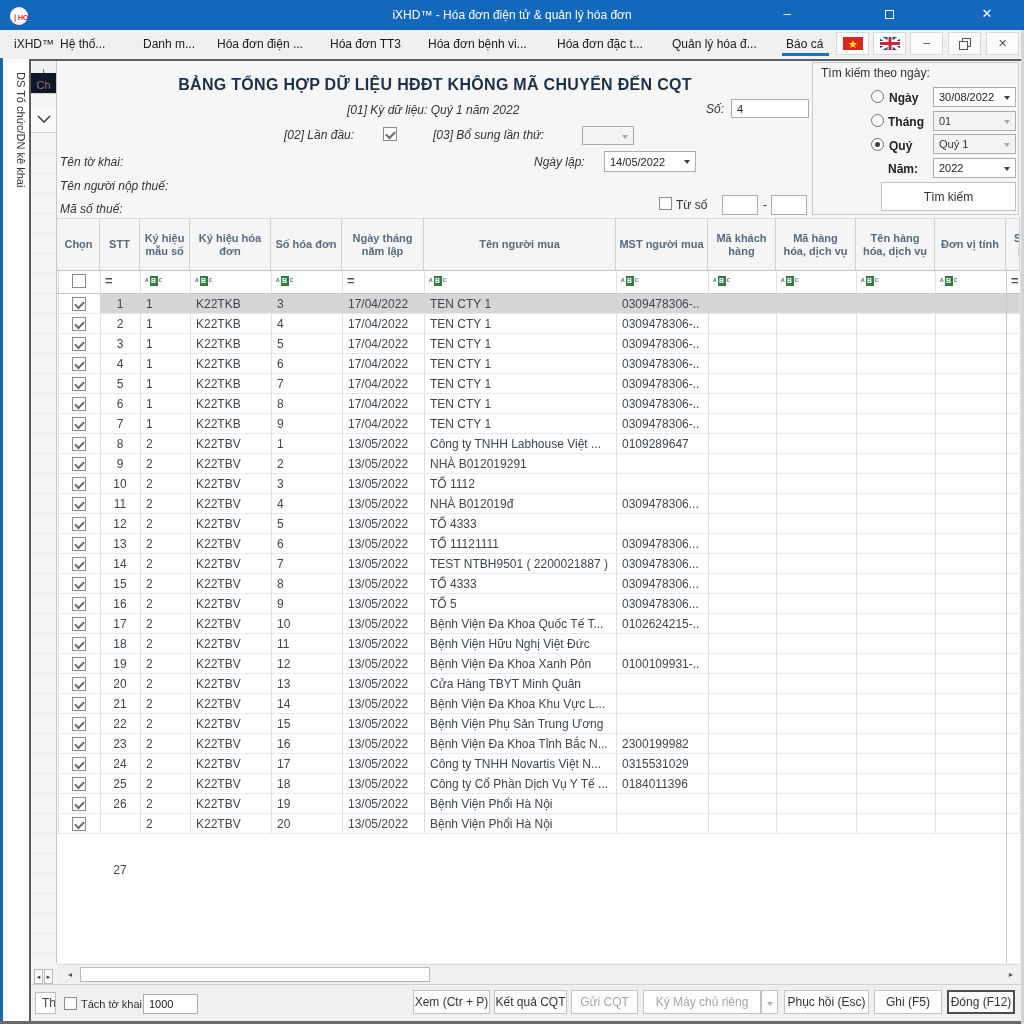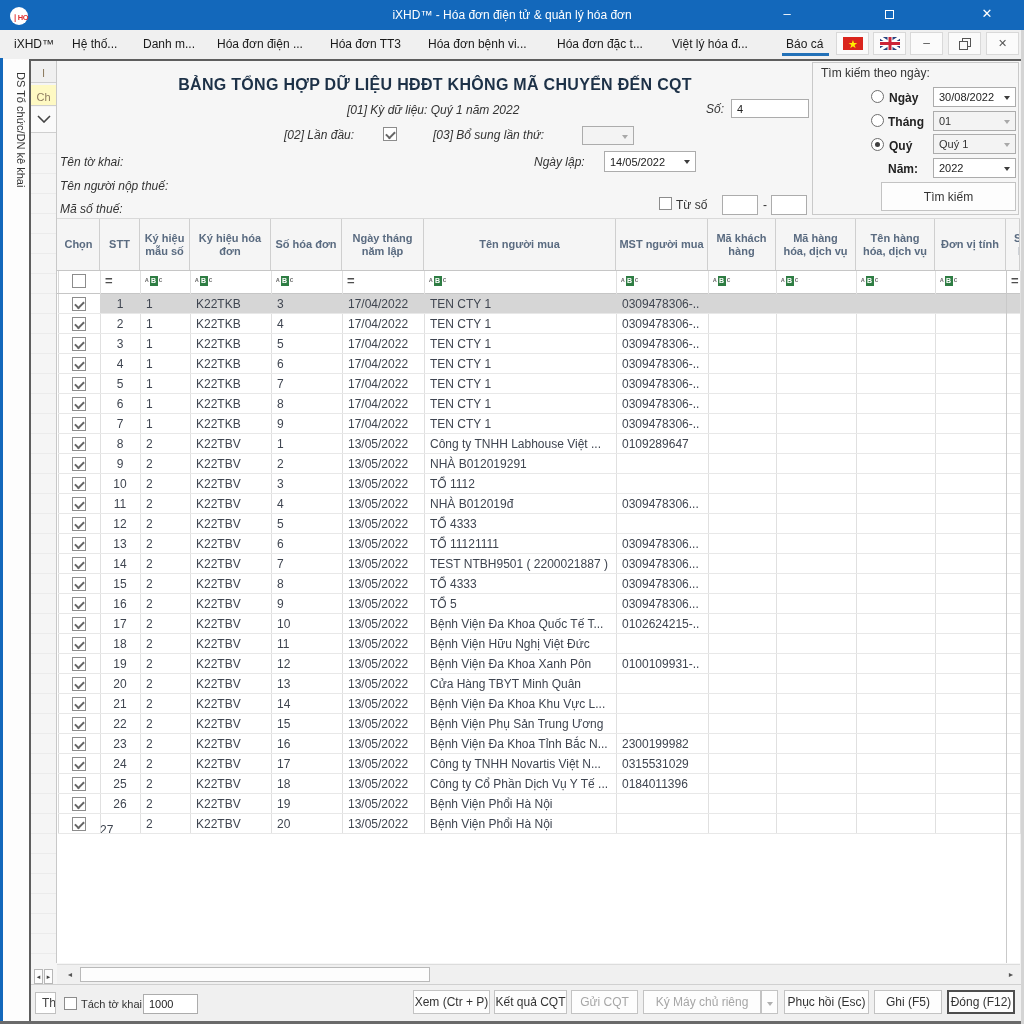--- a/index.html
+++ b/index.html
@@ -81,27 +81,27 @@
   <div id="logo">
         <span>❘HO</span>
       </div>
   <div class="wbtn" style="left:765px">–</div>
   <div class="wbtn" style="left:867px"><span style="display:inline-block;width:9px;height:9px;border:1px solid #fff;margin-top:10px"></span></div>
   <div class="wbtn" style="left:965px">✕</div>
 </div>
 
 <div id="mbar">
   <div class="mi" style="left:14px">iXHD™</div>
-  <div class="mi" style="left:72px">Hệ thố...</div>
+  <div class="mi" style="left:60px">Hệ thố...</div>
   <div class="mi" style="left:143px">Danh m...</div>
   <div class="mi" style="left:217px">Hóa đơn điện ...</div>
   <div class="mi" style="left:330px">Hóa đơn TT3</div>
   <div class="mi" style="left:428px">Hóa đơn bệnh vi...</div>
   <div class="mi" style="left:557px">Hóa đơn đặc t...</div>
-  <div class="mi" style="left:672px">Việt lý hóa đ...</div>
+  <div class="mi" style="left:672px">Quản lý hóa đ...</div>
   <div class="mi" style="left:786px">Báo cá</div>
   <div id="bc-under"></div>
   <div class="mbtn" style="left:836px"><svg width="20" height="13" style="margin-top:4px">
           <rect width="20" height="13" fill="#da251d"></rect>
           <text x="10" y="10.5" text-anchor="middle" font-size="11" fill="#ffef00">★</text>
         </svg></div>
   <div class="mbtn" style="left:873px"><svg width="20" height="13" style="margin-top:4px">
           <rect width="20" height="13" fill="#27427e"></rect>
           <path d="M0 0 L20 13 M20 0 L0 13" stroke="#fff" stroke-width="3"></path>
           <path d="M10 0 V13 M0 6.5 H20" stroke="#fff" stroke-width="5"></path>
@@ -116,21 +116,21 @@
 </div>
 
 <div id="ledge"></div>
 <div id="sidebar"></div>
 <div id="vtext">DS Tổ chức/DN kê khai</div>
 <div id="dartop"></div>
 <div id="darleft"></div>
 
 <div id="colpanel">
   <div class="hcell" style="top:0;height:22px">I</div>
-  <div class="hcell" style="top:24px;height:21px;background:#fef9c3">Ch</div>
+  <div class="hcell" style="top:12px;height:21px;background:#0f172a">Ch</div>
   <div class="hcell" style="top:46px;height:26px;background:#fafafa"><svg width="14" height="8" style="margin-top:2px">
           <path d="M1 1 L7 7 L13 1" stroke="#444" stroke-width="1.6" fill="none"></path>
         </svg></div>
 </div>
 <div id="cpline"></div>
     <div style="position:absolute;left:31px;top:153px;width:25px;height:1px;background:#ebebeb"></div>
     <div style="position:absolute;left:31px;top:173px;width:25px;height:1px;background:#ebebeb"></div>
     <div style="position:absolute;left:31px;top:193px;width:25px;height:1px;background:#ebebeb"></div>
     <div style="position:absolute;left:31px;top:213px;width:25px;height:1px;background:#ebebeb"></div>
     <div style="position:absolute;left:31px;top:233px;width:25px;height:1px;background:#ebebeb"></div>
@@ -524,21 +524,21 @@
     <div class="rline" style="top:793px"></div>
 <div class="cb ck" style="left:72px;top:797px"></div>
     <div class="c" style="left:100px;width:40px;top:794px;text-align:center">26</div>
     <div class="c" style="left:146px;width:36px;top:794px">2</div>
     <div class="c" style="left:196px;width:67px;top:794px">K22TBV</div>
     <div class="c" style="left:277px;width:57px;top:794px">19</div>
     <div class="c" style="left:348px;width:68px;top:794px">13/05/2022</div>
     <div class="c" style="left:430px;width:178px;top:794px">Bệnh Viện Phổi Hà Nội</div>
     <div class="rline" style="top:813px"></div>
 <div class="cb ck" style="left:72px;top:817px"></div>
-    <div class="c" style="left:100px;width:40px;top:820px;text-align:left">27</div>
+    <div class="c" style="left:100px;width:40px;top:860px;text-align:center">27</div>
     <div class="c" style="left:146px;width:36px;top:814px">2</div>
     <div class="c" style="left:196px;width:67px;top:814px">K22TBV</div>
     <div class="c" style="left:277px;width:57px;top:814px">20</div>
     <div class="c" style="left:348px;width:68px;top:814px">13/05/2022</div>
     <div class="c" style="left:430px;width:178px;top:814px">Bệnh Viện Phổi Hà Nội</div>
     <div class="rline" style="top:833px"></div>
 <div id="gvl1006"></div>
 
 <div id="hscroll">
   <div class="sarr" style="left:5px">◄</div>

